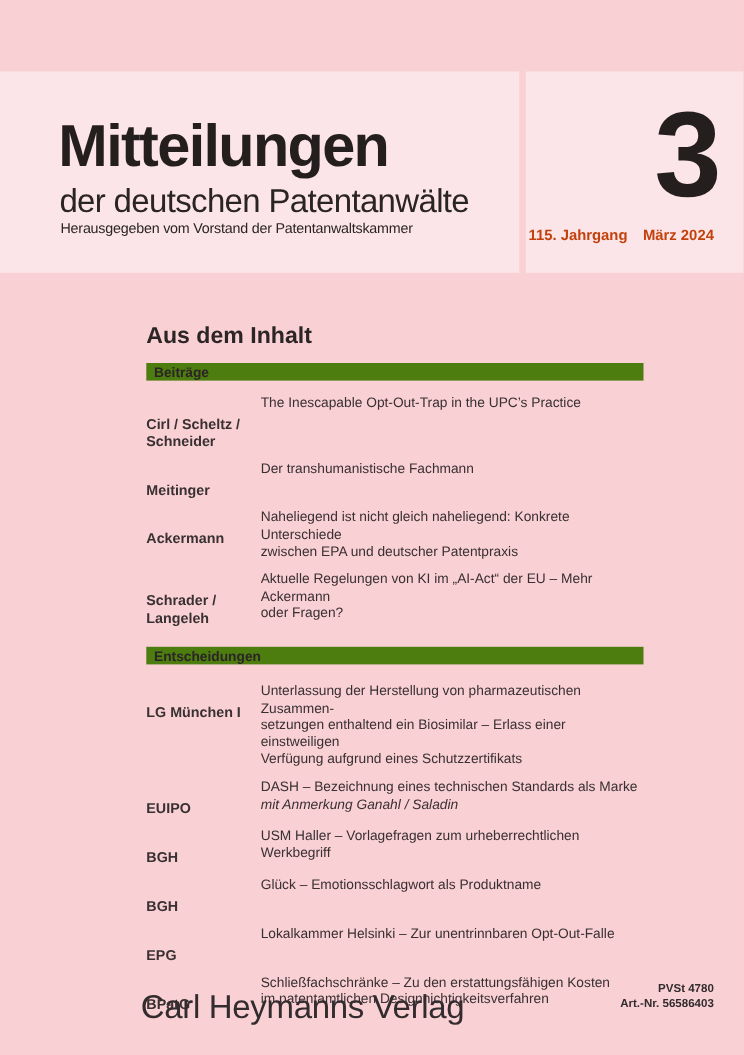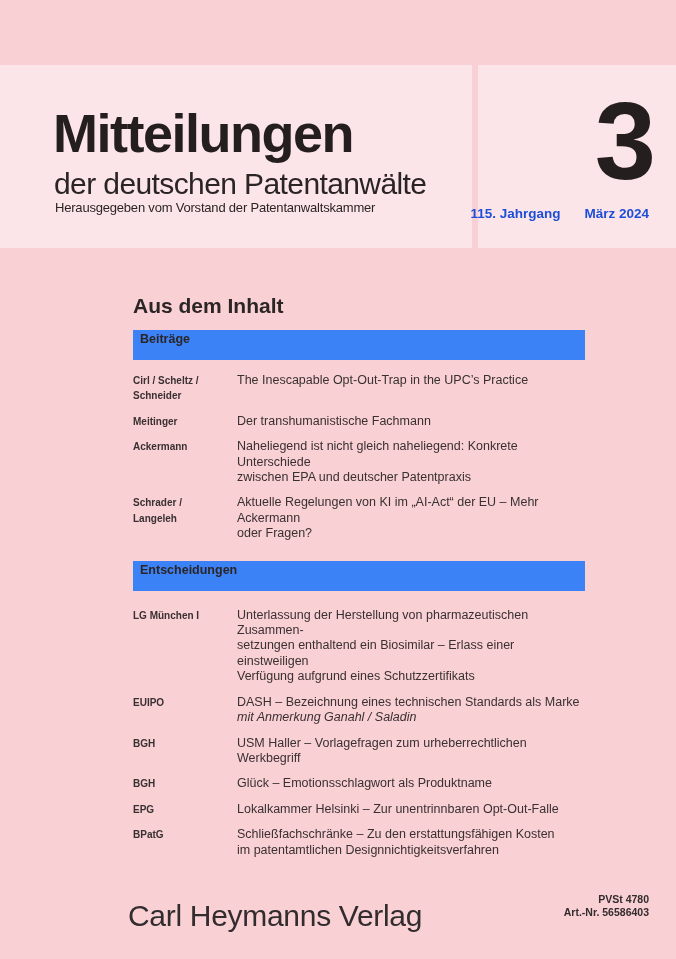--- a/index.html
+++ b/index.html
@@ -34,44 +34,44 @@
     font-size: 13px; font-weight: 400; line-height: 1.2;
     letter-spacing: -0.2px; color: #2a2425;
   }
   .issue-number {
     position: absolute; right: 22px; top: 86px;
     font-size: 110px; font-weight: 700; line-height: 1;
     letter-spacing: -2px; color: #241e1f;
   }
   .issue-meta {
     position: absolute; right: 27px; top: 206px;
-    font-size: 13.5px; font-weight: 700; color: #1d4ed8;
-    display: flex; gap: 24px; white-space: nowrap;
+    font-size: 13.5px; font-weight: 700; color: #c2410c;
+    display: flex; gap: 14px; white-space: nowrap;
   }
 
   
   .contents {
     position: absolute; left: 133px; top: 296px; width: 452px;
   }
   .contents-heading {
     font-size: 21px; font-weight: 700; line-height: 20px;
     margin: 0 0 14px 0; color: #2c2526;
   }
   .section-band {
-    background: #3b82f6; height: 30px; line-height: 18px;
+    background: #4d7c0f; height: 16px; line-height: 18px;
     padding-left: 7px; font-size: 12.5px; font-weight: 700;
     color: #2c2526;
   }
   .section + .section { margin-top: 19px; }
   .entries { margin-top: 13px; }
   .section + .section .entries { margin-top: 17px; }
   .entry { display: flex; margin-bottom: 10px; }
   .entry-authors {
     flex: none; width: 104px; font-weight: 700;
-    font-size: 10px; line-height: 15.4px; white-space: pre-line;
+    font-size: 13px; line-height: 15.4px; white-space: pre-line; margin-top: 19px;
   }
   .entry-text {
     flex: 1; font-size: 12.5px; line-height: 15.4px;
   }
   .entry-title { white-space: pre-line; }
   .entry-note { font-style: italic; }
 
   
   .footer-publisher {
     position: absolute; left: 128px; top: 898px;

